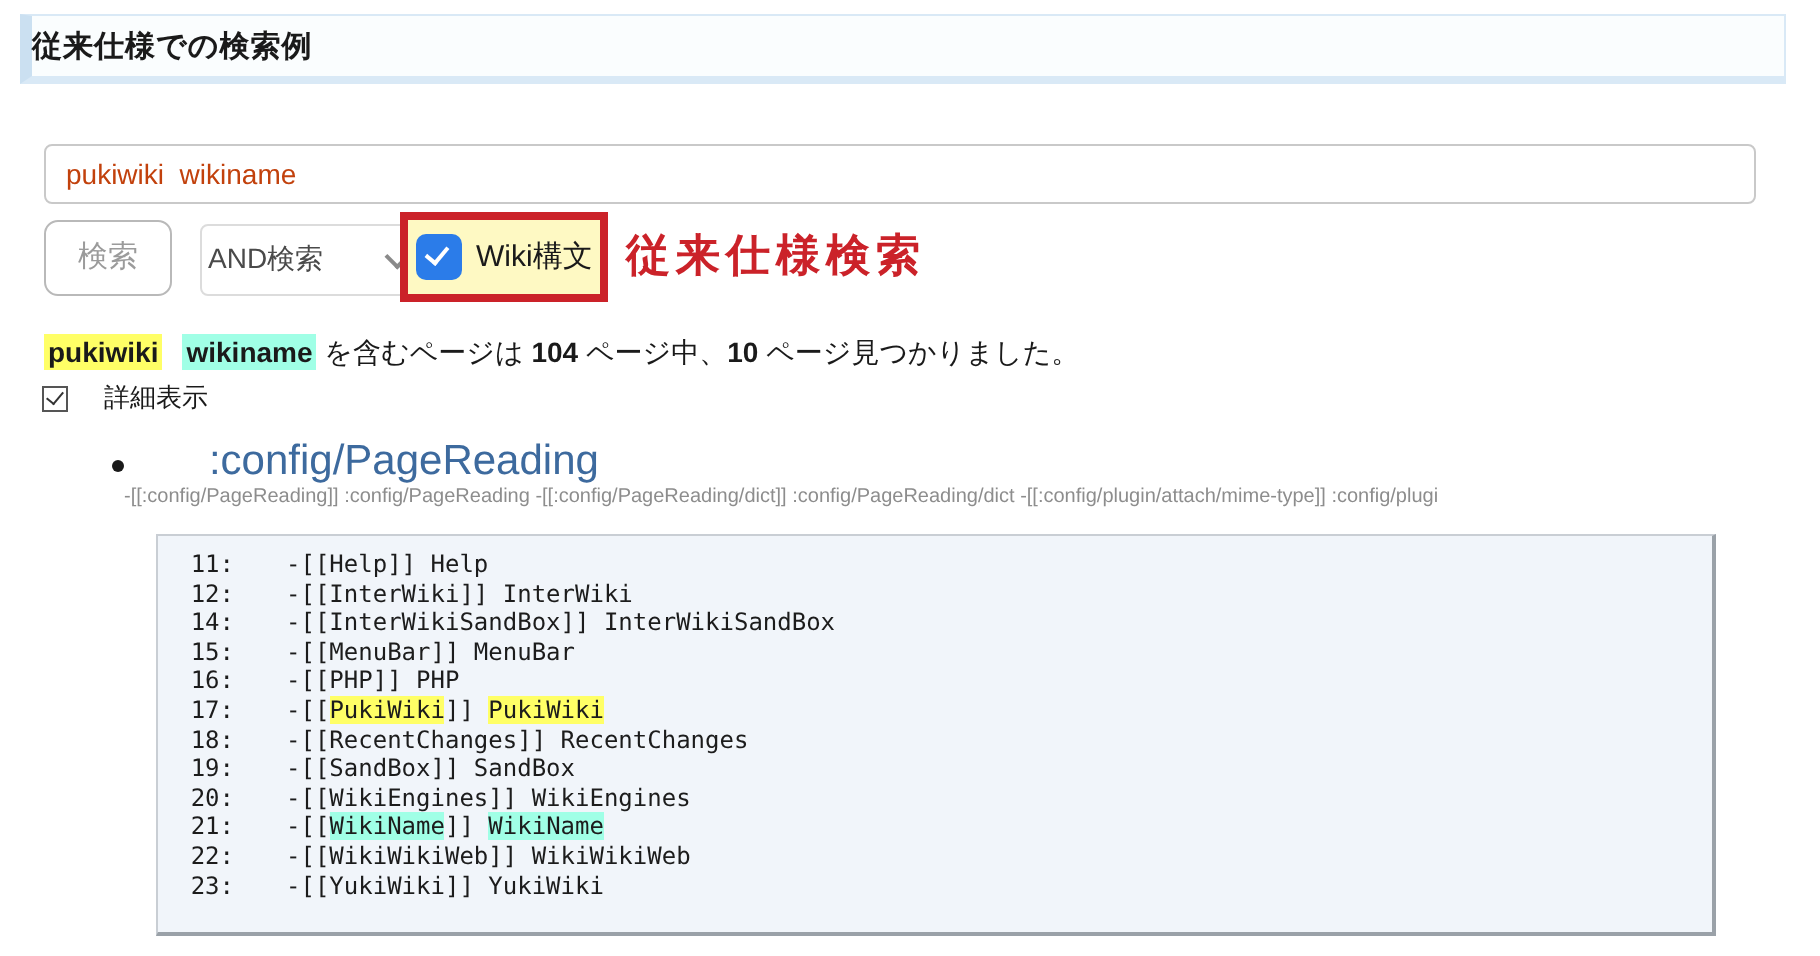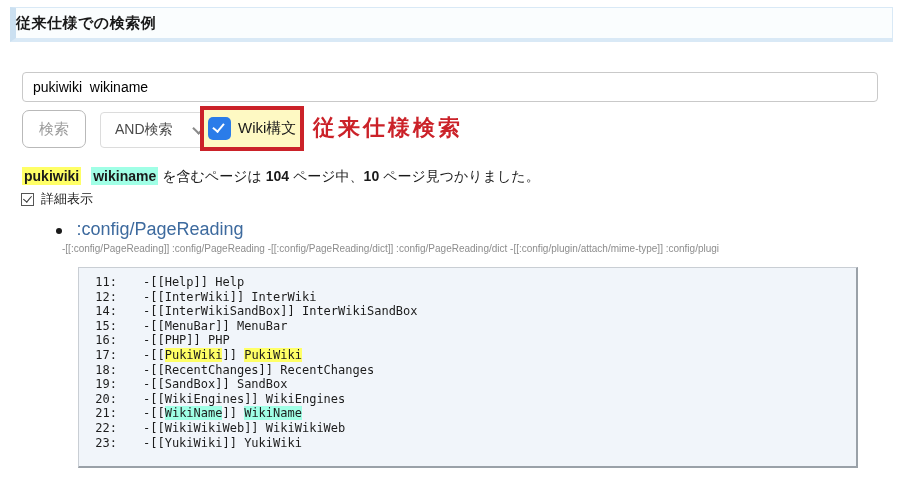--- a/index.html
+++ b/index.html
@@ -23,36 +23,36 @@
   .heading-bar .title {
     font-size: 15px; font-weight: bold; color: #1a1a1a; 
     letter-spacing: 0.5px;
   }
 
   
   .search-input {
     position: absolute; left: 22px; top: 72px; width: 856px; height: 30px;
     border: 1px solid #c9c9c9; border-radius: 4px;
     font-family: "Liberation Sans", "DejaVu Sans", sans-serif;
-    font-size: 14px; color: #000000; padding: 0 10px;
+    font-size: 14px; color: #c2410c; padding: 0 10px;
     white-space: pre; outline: none; background: #fff;
   }
 
   
   .search-button {
     position: absolute; left: 22px; top: 110px; width: 64px; height: 38px;
     background: #fff; border: 1px solid #b9b9b9; border-radius: 7px;
     font-size: 15px; color: #9b9b9b; text-align: center; line-height: 36px;
     cursor: pointer;
   }
   .mode-select {
     position: absolute; left: 100px; top: 112px; width: 112px; height: 36px;
     background: #fff; border: 1px solid #dcdcdc; border-radius: 4px;
     display: flex; align-items: center; justify-content: space-between;
-    padding: 0 10px 0 14px; cursor: pointer;
+    padding: 0 10px 0 3px; cursor: pointer;
   }
   .mode-select .label { font-size: 14px; color: #4a4a4a; }
   .chevron-down {
     width: 9px; height: 9px; border-right: 2px solid #8a8a8a;
     border-bottom: 2px solid #8a8a8a; transform: rotate(45deg) translateY(-3px);
   }
   .red-callout-box {
     position: absolute; left: 200px; top: 106px; width: 104px; height: 45px;
     border: 4px solid var(--accent-red, #cb2229);
     display: flex; align-items: center; background: #fef9c3;
@@ -91,31 +91,32 @@
   }
   .plain-checkbox {
     width: 13px; height: 13px; border: 1px solid #555; background: #fff;
     position: relative; cursor: pointer; flex: 0 0 auto;
   }
   .plain-checkbox .check {
     position: absolute; left: 3px; top: 0px; width: 5px; height: 8px;
     border-right: 1.6px solid #333; border-bottom: 1.6px solid #333;
     transform: rotate(40deg);
   }
-  .detail-label { font-size: 13px; color: #1a1a1a; margin-left: 7px; }
+  .detail-label { font-size: 13px; color: #1a1a1a; margin-left: 18px; }
 
   
   .result-item { position: absolute; left: 56px; top: 219px; }
   .bullet-dot {
     display: inline-block; width: 6px; height: 6px; border-radius: 50%;
     background: #1a1a1a; vertical-align: middle; margin-right: 10px;
   }
   .page-link {
-    font-size: 18px; color: var(--link-blue, #3d6a9e); text-decoration: none;
+    font-size: 21px; color: var(--link-blue, #3d6a9e); text-decoration: none;
     cursor: pointer;
+    margin-left: 28px;
   }
   .meta-line {
     position: absolute; left: 62px; top: 243px; width: 845px;
     font-size: 10px; color: #8d8d8d; white-space: nowrap; overflow: hidden;
   }
 
   
   .code-block {
     position: absolute; left: 78px; top: 267px; width: 780px; height: 201px;
     background: #f1f5fa;

